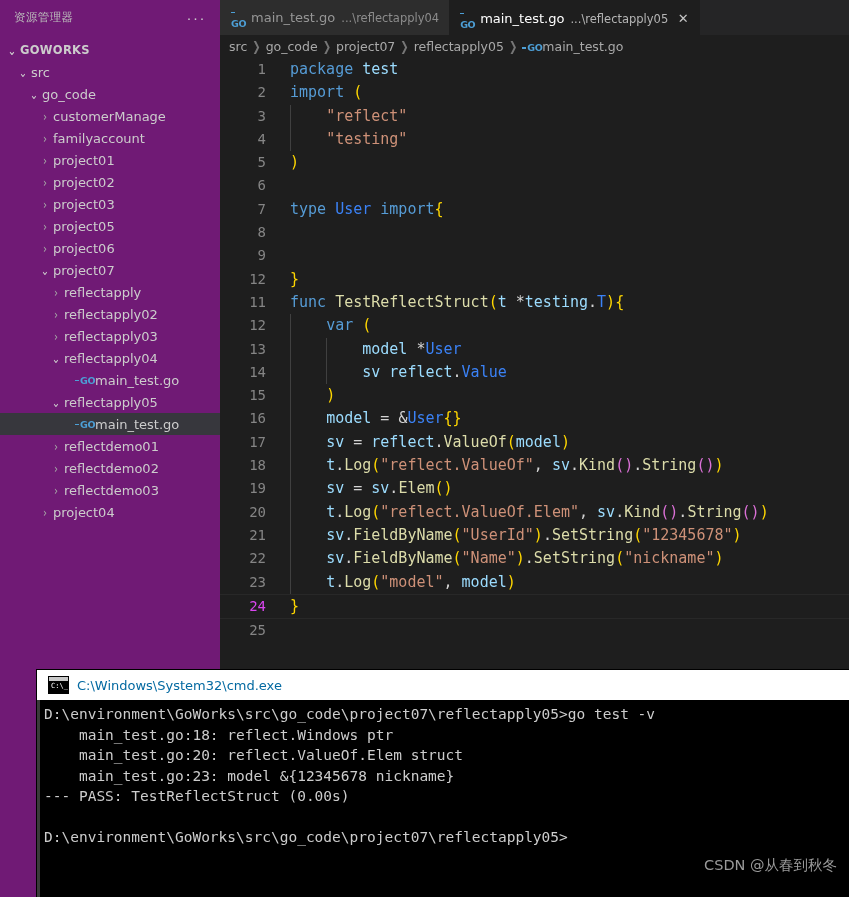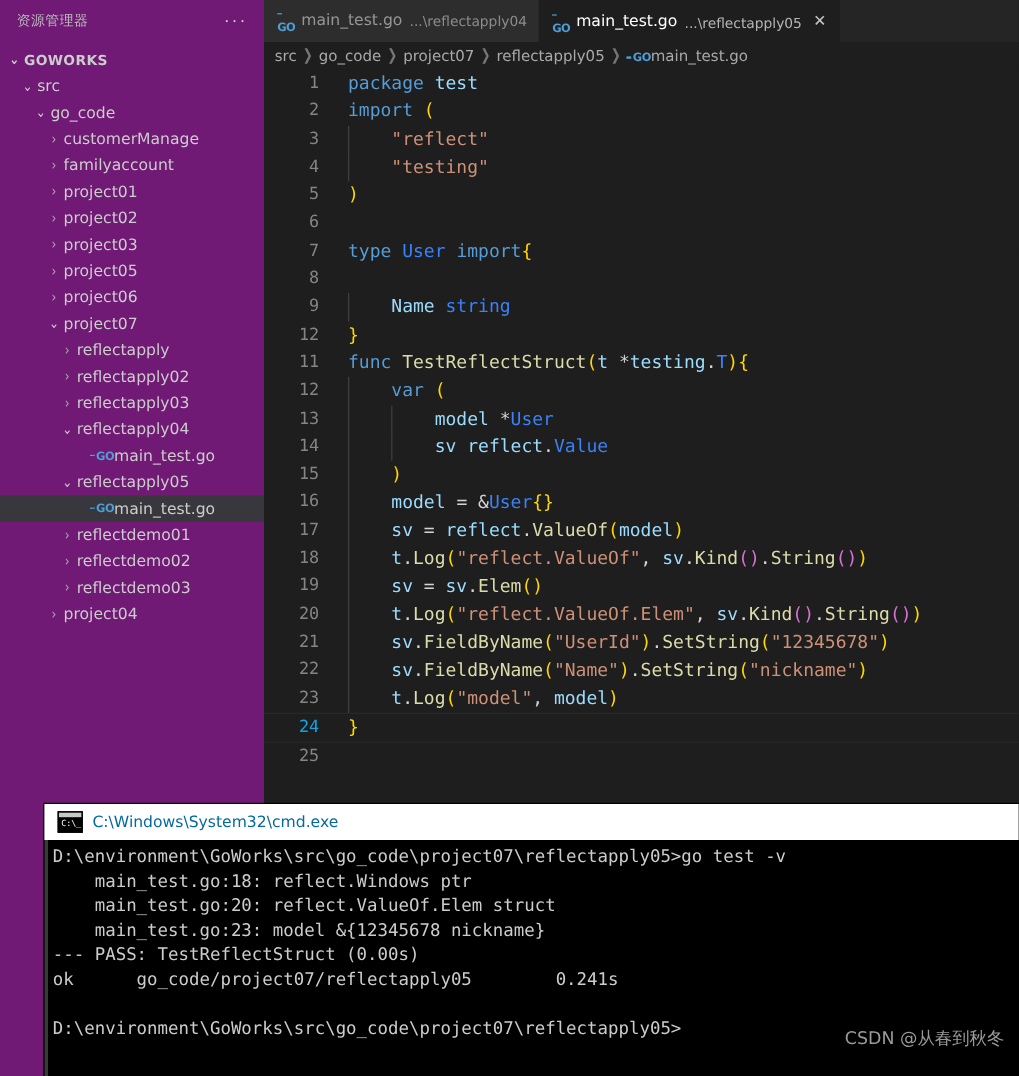--- a/index.html
+++ b/index.html
@@ -51,21 +51,21 @@
   .crumbs .c{cursor:pointer;white-space:nowrap;}
   .crumbs .sep{color:#767676;margin:0 5px;font-size:10px;transform:scaleY(1.3);display:inline-block;}
 
   
   .codewrap{position:relative;height:592px;background:#1e1e1e;overflow:hidden;}
   .code{font-family:"DejaVu Sans Mono","Liberation Mono",monospace;font-size:15px;line-height:23.3px;}
   .cl{display:flex;height:23.3px;white-space:pre;}
   .cl.active{border-top:1px solid #282828;border-bottom:1px solid #282828;height:23.3px;}
   .ln{width:46px;min-width:46px;text-align:right;color:#858585;padding-right:20px;
       font-family:"DejaVu Sans Mono","Liberation Mono",monospace;font-size:14px;}
-  .cl.active .ln{color:#0ea5e9;}
+  .cl.active .ln{color:#d946ef;}
   .ct{color:#d4d4d4;padding-left:4px;position:relative;}
   .ind{position:absolute;top:0;bottom:0;width:1px;background:#404040;}
   .kw{color:#569cd6;}     
   .str{color:#ce9178;}    
   .typ{color:#3b82f6;}    
   .fn{color:#dcdcaa;}     
   .var{color:#9cdcfe;}    
   .p1{color:#ffd700;}     
   .p2{color:#da70d6;}     
   .op{color:#d4d4d4;}
@@ -247,21 +247,21 @@
     <div class="codewrap">
       <div class="code" id="code">
           <div class="cl"><span class="ln">1</span><span class="ct"><span class="kw">package</span><span class="op"> </span><span class="var">test</span></span></div>
           <div class="cl"><span class="ln">2</span><span class="ct"><span class="kw">import</span><span class="op"> </span><span class="p1">(</span></span></div>
           <div class="cl"><span class="ln">3</span><span class="ct"><span class="ind" style="left:4px"></span><span class="op"> </span><span class="op"> </span><span class="op"> </span><span class="op"> </span><span class="str">"reflect"</span></span></div>
           <div class="cl"><span class="ln">4</span><span class="ct"><span class="ind" style="left:4px"></span><span class="op"> </span><span class="op"> </span><span class="op"> </span><span class="op"> </span><span class="str">"testing"</span></span></div>
           <div class="cl"><span class="ln">5</span><span class="ct"><span class="p1">)</span></span></div>
           <div class="cl"><span class="ln">6</span><span class="ct"></span></div>
           <div class="cl"><span class="ln">7</span><span class="ct"><span class="kw">type</span><span class="op"> </span><span class="typ">User</span><span class="op"> </span><span class="kw">import</span><span class="p1">{</span></span></div>
           <div class="cl"><span class="ln">8</span></div>
-          <div class="cl"><span class="ln">9</span><span class="ct"><span class="ind" style="left:4px"></span><span class="op"> </span><span class="op"> </span><span class="op"> </span><span class="op"> </span><span class="var">Name</span><span class="op"> </span><span class="typ">string</span></span></div>
+          <div class="cl"><span class="ln">9</span></div>
           <div class="cl"><span class="ln">12</span><span class="ct"><span class="p1">}</span></span></div>
           <div class="cl"><span class="ln">11</span><span class="ct"><span class="kw">func</span><span class="op"> </span><span class="fn">TestReflectStruct</span><span class="p1">(</span><span class="var">t</span><span class="op"> </span><span class="op">*</span><span class="var">testing</span><span class="op">.</span><span class="typ">T</span><span class="p1">)</span><span class="p1">{</span></span></div>
           <div class="cl"><span class="ln">12</span><span class="ct"><span class="ind" style="left:4px"></span><span class="op"> </span><span class="op"> </span><span class="op"> </span><span class="op"> </span><span class="kw">var</span><span class="op"> </span><span class="p1">(</span></span></div>
           <div class="cl"><span class="ln">13</span><span class="ct"><span class="ind" style="left:4px"></span><span class="ind" style="left:40.08px"></span><span class="op"> </span><span class="op"> </span><span class="op"> </span><span class="op"> </span><span class="op"> </span><span class="op"> </span><span class="op"> </span><span class="op"> </span><span class="var">model</span><span class="op"> </span><span class="op">*</span><span class="typ">User</span></span></div>
           <div class="cl"><span class="ln">14</span><span class="ct"><span class="ind" style="left:4px"></span><span class="ind" style="left:40.08px"></span><span class="op"> </span><span class="op"> </span><span class="op"> </span><span class="op"> </span><span class="op"> </span><span class="op"> </span><span class="op"> </span><span class="op"> </span><span class="var">sv</span><span class="op"> </span><span class="var">reflect</span><span class="op">.</span><span class="typ">Value</span></span></div>
           <div class="cl"><span class="ln">15</span><span class="ct"><span class="ind" style="left:4px"></span><span class="op"> </span><span class="op"> </span><span class="op"> </span><span class="op"> </span><span class="p1">)</span></span></div>
           <div class="cl"><span class="ln">16</span><span class="ct"><span class="ind" style="left:4px"></span><span class="op"> </span><span class="op"> </span><span class="op"> </span><span class="op"> </span><span class="var">model</span><span class="op"> </span><span class="op">=</span><span class="op"> </span><span class="op">&amp;</span><span class="typ">User</span><span class="p1">{</span><span class="p1">}</span></span></div>
           <div class="cl"><span class="ln">17</span><span class="ct"><span class="ind" style="left:4px"></span><span class="op"> </span><span class="op"> </span><span class="op"> </span><span class="op"> </span><span class="var">sv</span><span class="op"> </span><span class="op">=</span><span class="op"> </span><span class="var">reflect</span><span class="op">.</span><span class="fn">ValueOf</span><span class="p1">(</span><span class="var">model</span><span class="p1">)</span></span></div>
           <div class="cl"><span class="ln">18</span><span class="ct"><span class="ind" style="left:4px"></span><span class="op"> </span><span class="op"> </span><span class="op"> </span><span class="op"> </span><span class="var">t</span><span class="op">.</span><span class="fn">Log</span><span class="p1">(</span><span class="str">"reflect.ValueOf"</span><span class="op">,</span><span class="op"> </span><span class="var">sv</span><span class="op">.</span><span class="fn">Kind</span><span class="p2">(</span><span class="p2">)</span><span class="op">.</span><span class="fn">String</span><span class="p2">(</span><span class="p2">)</span><span class="p1">)</span></span></div>
           <div class="cl"><span class="ln">19</span><span class="ct"><span class="ind" style="left:4px"></span><span class="op"> </span><span class="op"> </span><span class="op"> </span><span class="op"> </span><span class="var">sv</span><span class="op"> </span><span class="op">=</span><span class="op"> </span><span class="var">sv</span><span class="op">.</span><span class="fn">Elem</span><span class="p1">(</span><span class="p1">)</span></span></div>
@@ -284,21 +284,20 @@
       <span class="term-title-text">C:\Windows\System32\cmd.exe</span>
     </div>
     <div class="term-body">
       <div class="tscroll"></div>
       <div id="termlines">
           <div class="tline">D:\environment\GoWorks\src\go_code\project07\reflectapply05&gt;go test -v</div>
           <div class="tline">    main_test.go:18: reflect.Windows ptr</div>
           <div class="tline">    main_test.go:20: reflect.ValueOf.Elem struct</div>
           <div class="tline">    main_test.go:23: model &amp;{12345678 nickname}</div>
           <div class="tline">--- PASS: TestReflectStruct (0.00s)</div>
-          <div class="tline">ok      go_code/project07/reflectapply05        0.241s</div>
           <div class="tline">&nbsp;</div>
           <div class="tline">D:\environment\GoWorks\src\go_code\project07\reflectapply05&gt;</div>
         </div>
     </div>
   </div>
 
   <div class="wm">CSDN @从春到秋冬</div>
 </div>
 
 </body></html>

